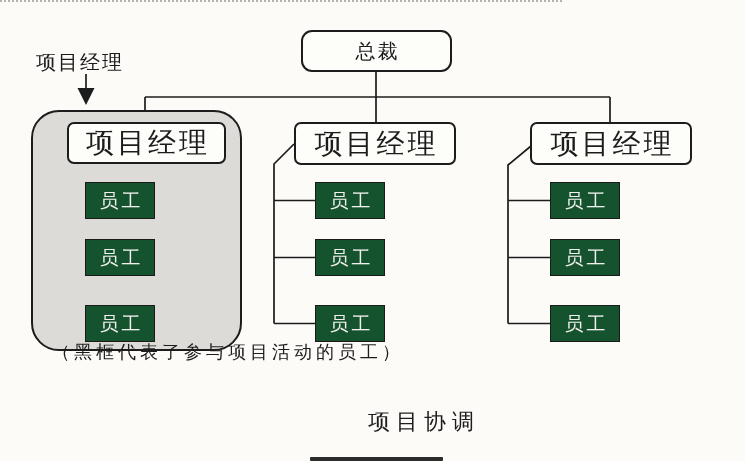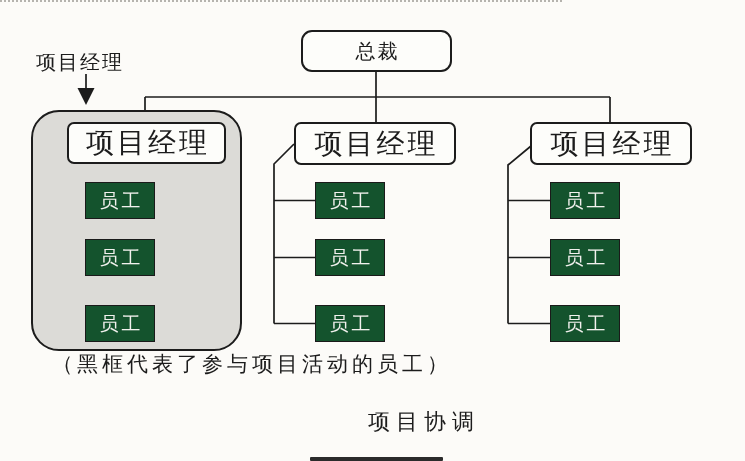--- a/index.html
+++ b/index.html
@@ -56,22 +56,22 @@
     color:#f2f1ee;
     font-size:19px;letter-spacing:3px;text-indent:3px;
   }
   .col1{left:85px;} .col2{left:315px;} .col3{left:550px;}
   .row1{top:182px;} .row2{top:239px;} .row3{top:305px;}
   .coordination-label{
     position:absolute;left:36px;top:49px;
     font-size:20px;letter-spacing:2px;white-space:nowrap;
   }
   .caption{
-    position:absolute;left:52px;top:350px;
-    font-size:21px;letter-spacing:4px;white-space:nowrap;
+    position:absolute;left:52px;top:340px;
+    font-size:18px;letter-spacing:4px;white-space:nowrap;
   }
   .diagram-title{
     position:absolute;left:368px;top:407px;
     font-size:22px;letter-spacing:6px;white-space:nowrap;
   }
   .cropped-box-edge{
     position:absolute;left:310px;top:457px;width:133px;height:4px;
     background:#2b2b2b;border-radius:1px;
   }
 </style>

